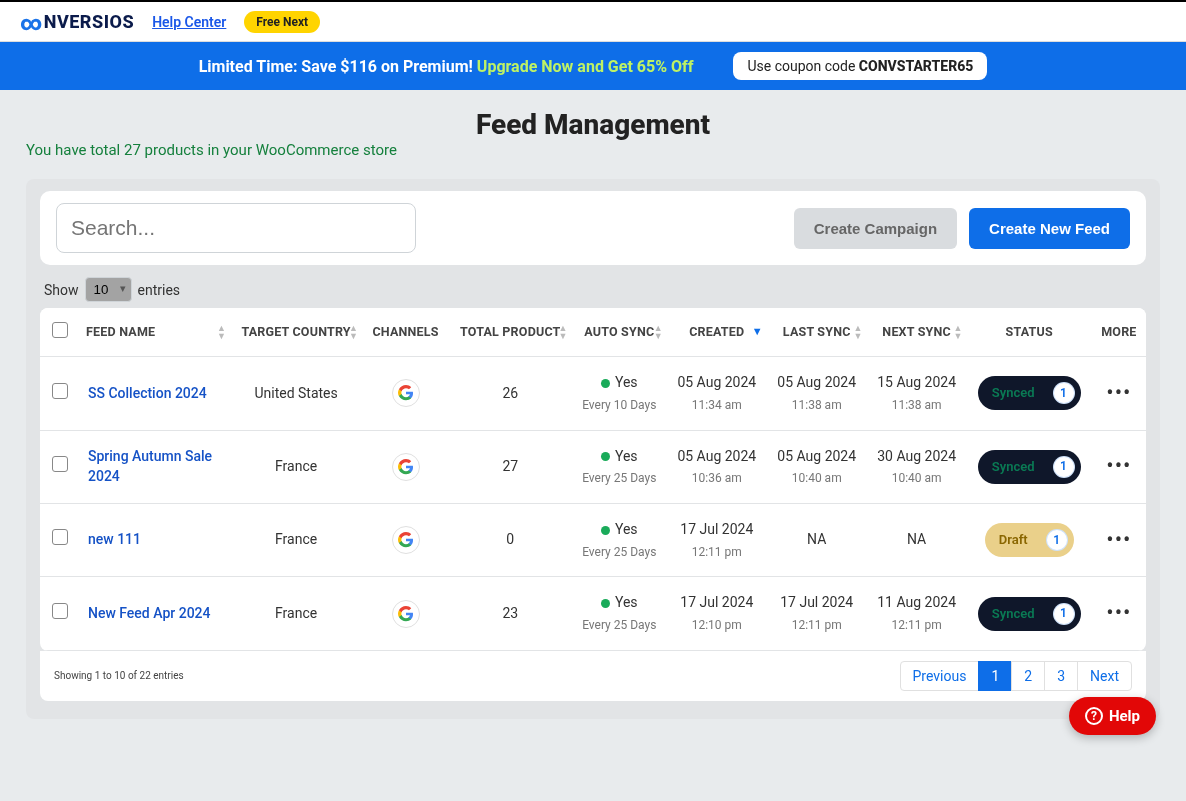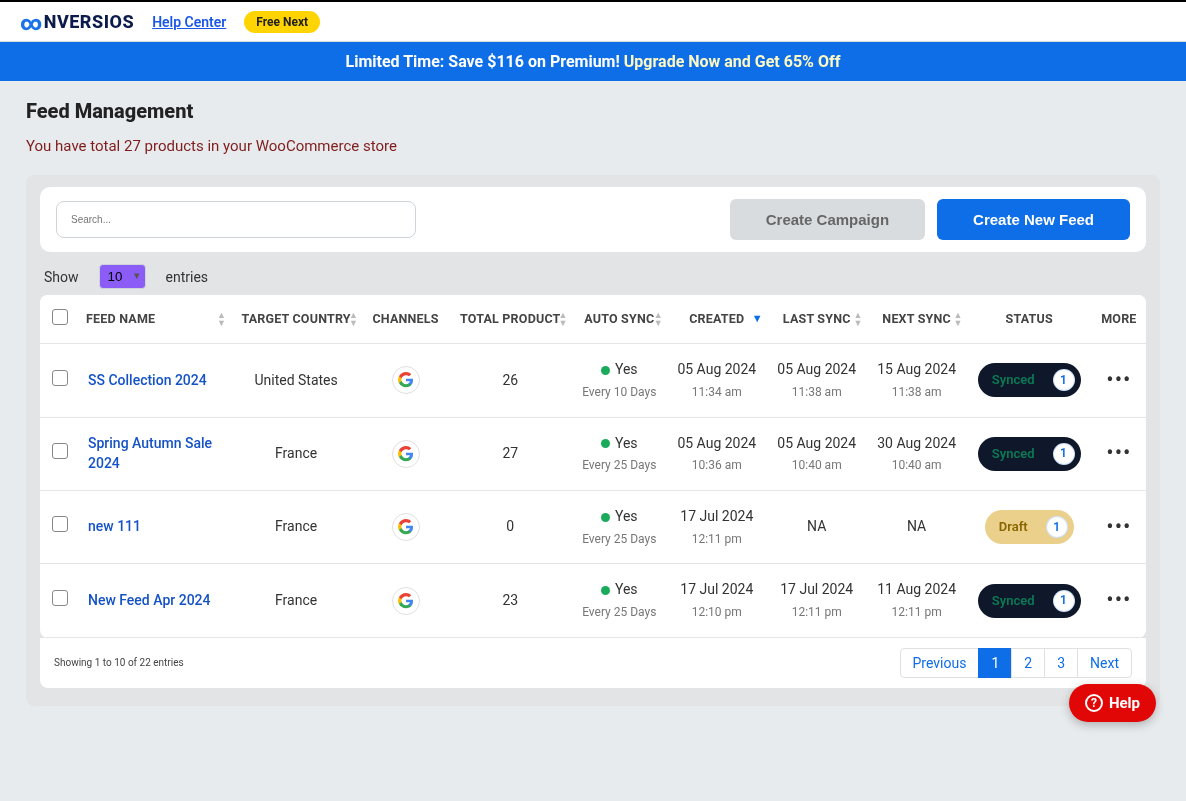--- a/index.html
+++ b/index.html
@@ -8,36 +8,36 @@
   .logo { font-weight: 800; font-size: 18px; letter-spacing: 0.5px; color: #0b1b4b; display: flex; align-items: center; }
   .logo .oo { color: #1a73e8; font-size: 21px; margin-right: 1px; position:relative; top:1px; font-weight:900; }
   .nav { display: flex; gap: 22px; flex: 1; }
   .nav a { color: #555; text-decoration: none; font-weight: 600; font-size: 14px; padding: 10px 0; }
   .nav a.active { color: #111; border-bottom: 3px solid #333; }
   .caret { font-size: 10px; margin-left: 2px; }
   .help-link { color: #1a57e8; text-decoration: underline; font-weight: 600; }
   .plan-badge { background: #ffd400; border-radius: 999px; padding: 4px 12px; font-size: 12px; font-weight: 700; color: #222; }
   .promo { background: #0e6ee8; color: #fff; display: flex; justify-content: center; align-items: center; gap: 40px; padding: 10px 20px; font-size: 16px; }
   .promo b { font-weight: 700; }
-  .promo .cta { color: #fef9c3; font-weight: 700; }
+  .promo .cta { color: #bef264; font-weight: 700; }
   .coupon-box { background: #fff; color: #222; border-radius: 8px; padding: 6px 14px; font-size: 14px; }
   .coupon-box b { font-weight: 800; }
   .page { padding: 18px 26px 30px 26px; max-width: 1186px; margin: 0 auto; position:relative; }
-  h1 { font-size: 20px; font-weight: 800; color: #222; margin-bottom: 14px; }
-  .sub { color: #7f1d1d; font-size: 15px; margin-bottom: 20px; }
+  h1 { font-size: 28px; font-weight: 800; color: #222; margin-bottom: 0; text-align: center; }
+  .sub { color: #15803d; font-size: 15px; margin-bottom: 20px; }
   .card { background: #e2e4e6; border-radius: 8px; padding: 12px 14px 18px; }
   .toolbar { background: #fff; border-radius: 10px; padding: 12px 16px; display: flex; align-items: center; gap: 12px; }
   .search { flex: 0 0 360px; }
-  .search input { width: 100%; padding: 12px 14px; border: 1px solid #cfd4d8; border-radius: 8px; font-size: 10px; outline: none; }
+  .search input { width: 100%; padding: 12px 14px; border: 1px solid #cfd4d8; border-radius: 8px; font-size: 21px; outline: none; }
   .spacer { flex: 1; }
-  .btn { border: none; border-radius: 6px; padding: 12px 36px; font-size: 15px; font-weight: 600; cursor: pointer; }
+  .btn { border: none; border-radius: 6px; padding: 12px 20px; font-size: 15px; font-weight: 600; cursor: pointer; }
   .btn-grey { background: #d9dcdf; color: #666; }
   .btn-blue { background: #0e6ee8; color: #fff; }
-  .len-row { display: flex; align-items: center; gap: 20px; font-size: 14px; color: #333; padding: 12px 4px 6px; }
-  .len-row select { padding: 4px 22px 4px 8px; border: 1px solid #cfd4d8; border-radius: 4px; background:#8b5cf6; appearance:none; }
+  .len-row { display: flex; align-items: center; gap: 6px; font-size: 14px; color: #333; padding: 12px 4px 6px; }
+  .len-row select { padding: 4px 22px 4px 8px; border: 1px solid #cfd4d8; border-radius: 4px; background:#a3a3a3; appearance:none; }
   .len-wrap { position:relative; display:inline-block; }
   .len-wrap::after { content:"▾"; position:absolute; right:6px; top:5px; font-size:11px; color:#555; pointer-events:none; }
   table { width: 100%; border-collapse: collapse; background: #fff; border-radius: 8px; overflow: hidden; }
   thead th { text-align: center; color: #444; font-weight: 700; font-size: 12.5px; padding: 14px 8px; background: #fff; border-bottom: 1px solid #e2e4e6; letter-spacing: 0.2px; line-height:1.3; position:relative; }
   thead th:nth-child(2){text-align:left; padding-left:6px;}
   thead th .sorter { position:absolute; right:4px; top:50%; transform:translateY(-50%); font-size:9px; color:#bbb; line-height:8px; }
   thead th .sorter.desc { color:#0e6ee8; font-size:11px; }
   tbody tr { border-bottom: 1px solid #e2e4e6; }
   tbody td { padding: 16px 8px; text-align: center; font-size: 14px; color: #333; vertical-align: middle; line-height:1.4; }
   tbody td:nth-child(1){width:40px;}
@@ -67,20 +67,23 @@
   <span class="logo"><span class="oo">∞</span>NVERSIOS</span>
   <a class="help-link">Help Center</a>
   <span class="plan-badge">Free Next</span>
 </div>
 
 <div class="promo">
   <span>
     <b>Limited Time: Save $116 on Premium!</b>
     <span class="cta">Upgrade Now and Get 65% Off</span>
   </span>
+  <span class="coupon-box">
+    <span>Use coupon code </span><b>CONVSTARTER65</b>
+  </span>
 </div>
 
 <div class="page">
   <h1>Feed Management</h1>
   <p class="sub">You have total 27 products in your WooCommerce store</p>
 
   <div class="card">
     <div class="toolbar">
       <div class="search"><input placeholder="Search..." style=""></div>
       <div class="spacer"></div>

